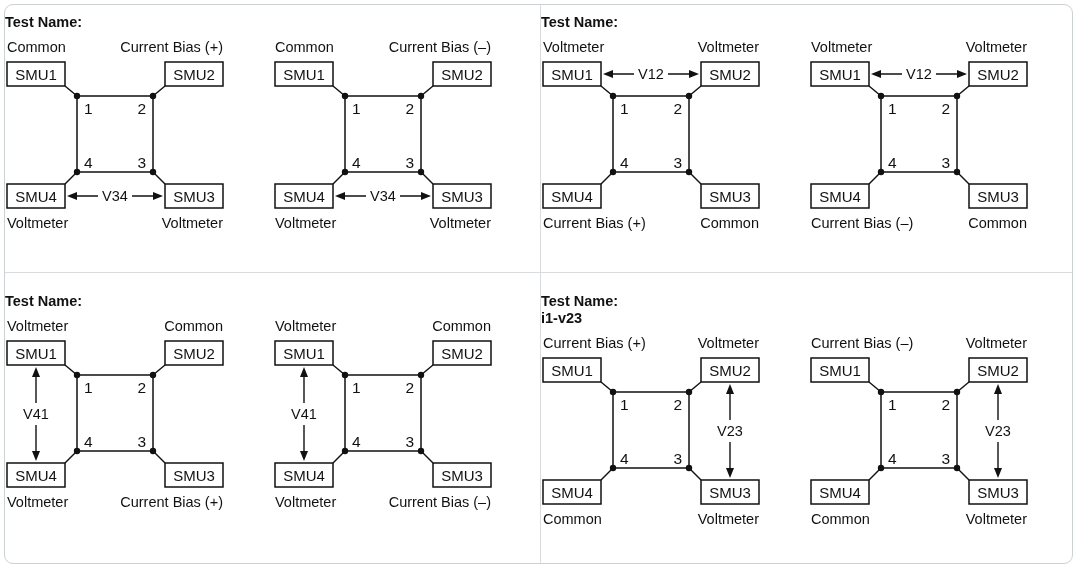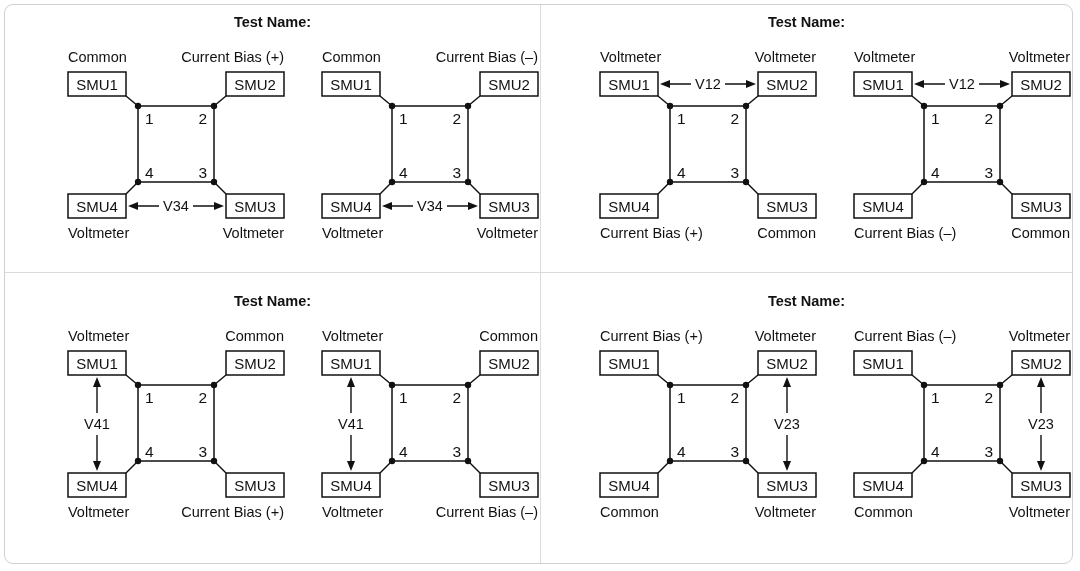--- a/index.html
+++ b/index.html
@@ -16,25 +16,25 @@
     display:grid; width:100%; height:100%;
     grid-template-columns:536px 1fr;
     grid-template-rows:268px 1fr;
   }
   .quad { position:relative; box-sizing:border-box; }
   .quad.qtl, .quad.qbl { border-right:1.5px solid #d9dcde; }
   .quad.qtl, .quad.qtr { border-bottom:1.5px solid #d9dcde; }
   .quad.qtl, .quad.qtr { padding-top:9px; }
   .quad.qbl, .quad.qbr { padding-top:20px; }
   .quad-title {
-    text-align:center; font-weight:bold; font-size:14.5px; line-height:17px;
+    text-align:left; font-weight:bold; font-size:14.5px; line-height:17px;
     color:#111111;
   }
   .dia-row {
-    display:flex; justify-content:flex-end; gap:34px; margin-top:17px;
+    display:flex; justify-content:flex-start; gap:48px; margin-top:7px;
   }
   svg { overflow:visible; display:block; }
   svg text { fill:#111111; font-family:"Liberation Sans", sans-serif; }
   svg .lbl  { font-size:14.5px; }
   svg .smu  { font-size:15px; }
   svg .num  { font-size:15.5px; }
   svg .vlab { font-size:14.5px; }
   svg rect.box, svg rect.sq { fill:none; stroke:#111111; stroke-width:1.5; }
   svg line.wire { stroke:#111111; stroke-width:1.4; }
   svg circle.dot { fill:#111111; }
@@ -270,20 +270,21 @@
               <line x1="31" y1="108" x2="31" y2="135" class="wire"></line>
               <text x="31" y="102" text-anchor="middle" class="vlab">V41</text>
             </g>
           </svg>
         </div>
     </section>
 
     <section class="quad qbr">
       <div class="quad-title">
         <div>Test Name:</div>
+        <div>i1-v23</div>
       </div>
       <div class="dia-row">
           <svg viewBox="0 0 220 194" width="220" height="194">
             <text x="2" y="14" text-anchor="start" class="lbl">Current Bias (+)</text>
             <text x="218" y="14" text-anchor="end" class="lbl">Voltmeter</text>
             <text x="2" y="190" text-anchor="start" class="lbl">Common</text>
             <text x="218" y="190" text-anchor="end" class="lbl">Voltmeter</text>
             <rect x="2" y="24" width="58" height="24" class="box"></rect>
             <text x="31" y="41.5" text-anchor="middle" class="smu">SMU1</text>
             <rect x="160" y="24" width="58" height="24" class="box"></rect>

